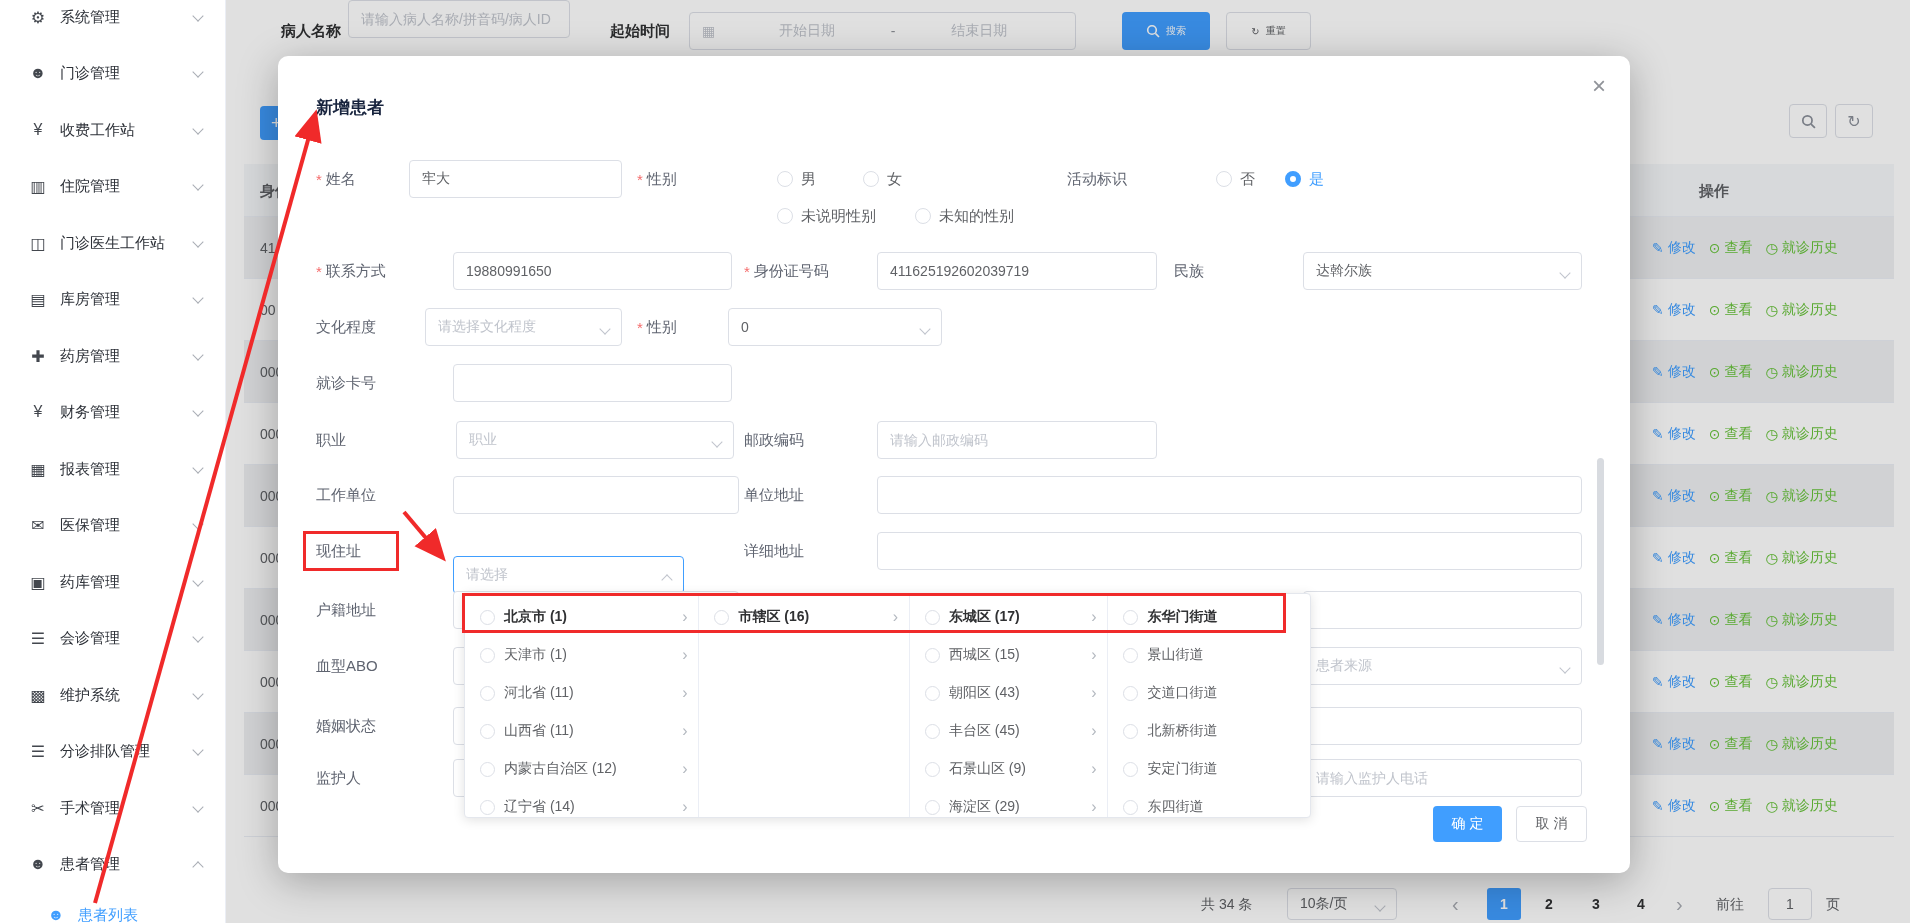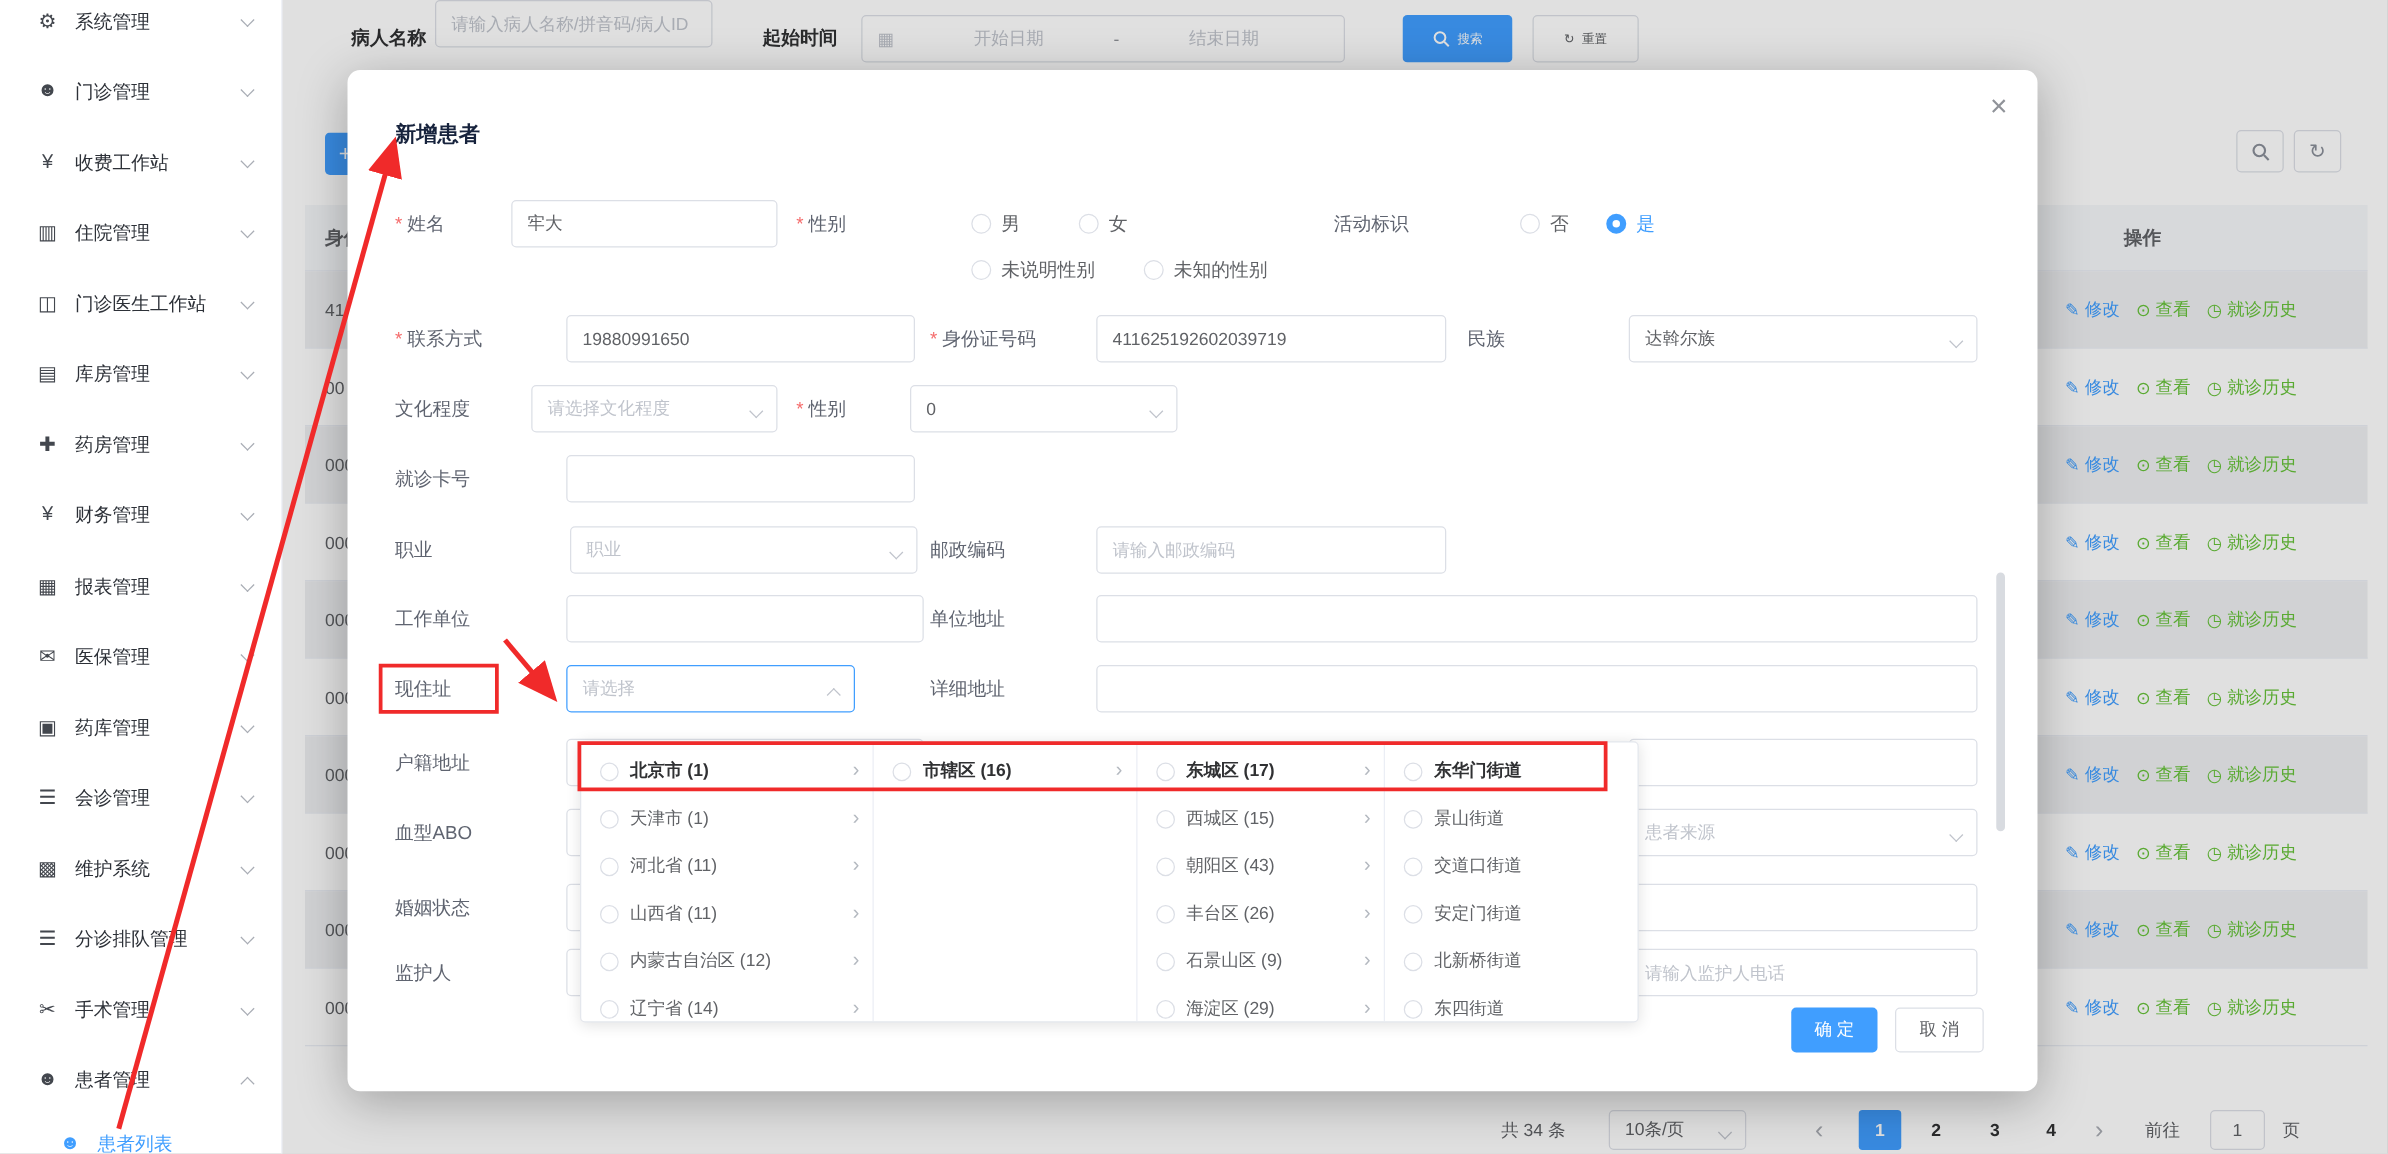--- a/index.html
+++ b/index.html
@@ -52,21 +52,21 @@
   .modal { position:absolute; left:278px; top:56px; width:1352px; height:817px; background:#fff; border-radius:10px; box-shadow:0 8px 40px rgba(0,0,0,0.28); z-index:30; }
   .m-title { position:absolute; left:38px; top:40px; font-size:17px; font-weight:700; color:#17233d; }
   .m-close { position:absolute; right:24px; top:18px; font-size:24px; color:#909399; cursor:pointer; line-height:1; }
   .flabel { position:absolute; height:38px; display:flex; align-items:center; font-size:15px; color:#5f6470; white-space:nowrap; }
   .req { color:#F56C6C; margin-right:4px; font-style:normal; }
   .radio { position:absolute; height:38px; display:inline-flex; align-items:center; gap:8px; font-size:15px; color:#606266; cursor:pointer; }
   .rdot { width:16px; height:16px; border:1px solid #dcdfe6; border-radius:50%; background:#fff; flex:none; }
   .radio.checked .rdot { border:5px solid #409EFF; }
   .radio.checked em { color:#409EFF; }
   .radio em { font-style:normal; }
-  .field.focus { border-color:#409EFF; }
+  .field.focus { border-color:#409EFF;margin-top:24px; }
   .m-btn { position:absolute; height:36px; border-radius:4px; font-size:14px; display:flex; align-items:center; justify-content:center; cursor:pointer; white-space:nowrap; }
   .m-btn.primary { background:#409EFF; color:#fff; }
   .m-btn.plain { background:#fff; color:#606266; border:1px solid #dcdfe6; }
   .m-scroll { position:absolute; left:1319px; top:402px; width:7px; height:207px; background:#d8dbe0; border-radius:4px; }
 
   
   .cascader { position:absolute; left:186px; top:537px; width:847px; height:225px; background:#fff; border:1px solid #e4e7ed; border-radius:4px; box-shadow:0 2px 12px rgba(0,0,0,0.12); overflow:hidden; display:flex; }
   .cas-col { position:relative; height:100%; padding-top:4px; }
   .cas-col + .cas-col { border-left:1px solid #ebeef5; }
   .cas-opt { position:relative; height:38px; display:flex; align-items:center; gap:9px; padding-left:15px; font-size:14px; color:#606266; cursor:pointer; white-space:nowrap; }
@@ -602,21 +602,21 @@
             <span>西城区 (15)</span>
             <b class="arr">›</b>
           </div>
         <div class="cas-opt">
             <i class="rdot"></i>
             <span>朝阳区 (43)</span>
             <b class="arr">›</b>
           </div>
         <div class="cas-opt">
             <i class="rdot"></i>
-            <span>丰台区 (26)</span>
+            <span>丰台区 (45)</span>
             <b class="arr">›</b>
           </div>
         <div class="cas-opt">
             <i class="rdot"></i>
             <span>石景山区 (9)</span>
             <b class="arr">›</b>
           </div>
         <div class="cas-opt">
             <i class="rdot"></i>
             <span>海淀区 (29)</span>
@@ -631,25 +631,25 @@
         <div class="cas-opt">
             <i class="rdot"></i>
             <span>景山街道</span>
           </div>
         <div class="cas-opt">
             <i class="rdot"></i>
             <span>交道口街道</span>
           </div>
         <div class="cas-opt">
             <i class="rdot"></i>
+            <span>北新桥街道</span>
+          </div>
+        <div class="cas-opt">
+            <i class="rdot"></i>
             <span>安定门街道</span>
-          </div>
-        <div class="cas-opt">
-            <i class="rdot"></i>
-            <span>北新桥街道</span>
           </div>
         <div class="cas-opt">
             <i class="rdot"></i>
             <span>东四街道</span>
           </div>
       </div>
     </div>
   </div>
 
   <div class="ann-rect" style="left:303px;top:531px;width:96px;height:40px"></div>

